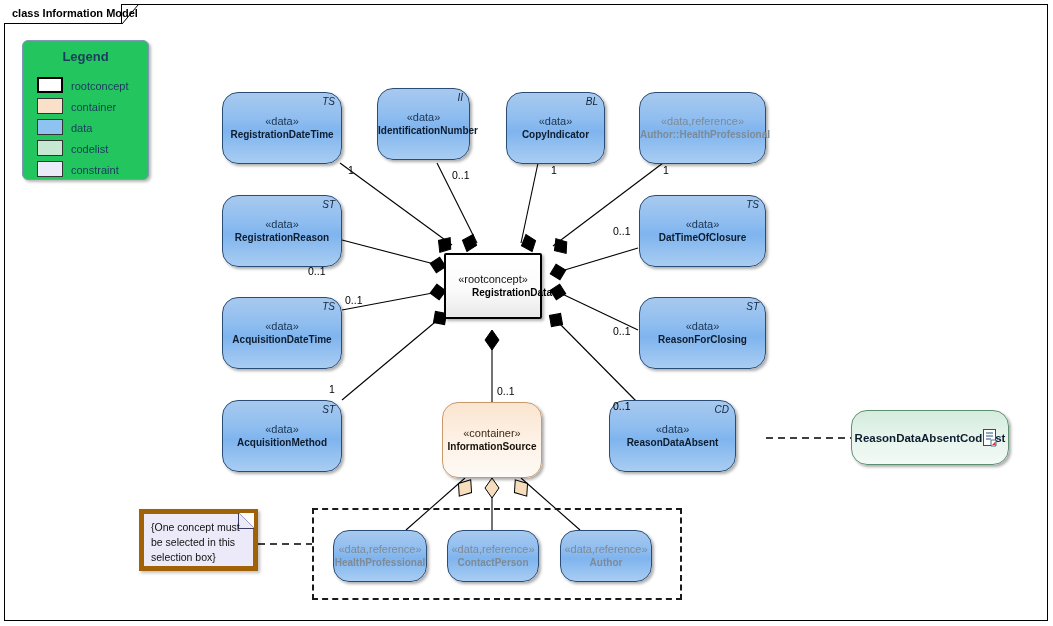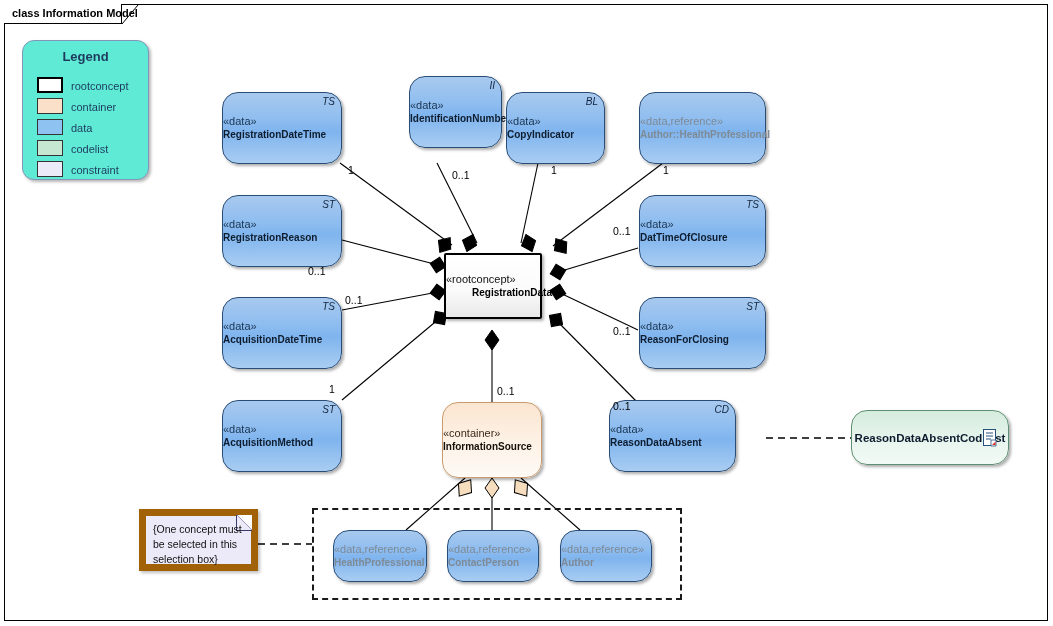--- a/index.html
+++ b/index.html
@@ -13,21 +13,21 @@
              border:1px solid #000;border-top:none;border-left:none;}
   .frame-tab .lbl{position:absolute;left:8px;top:3px;font-size:11px;font-weight:bold;color:#000;white-space:nowrap;}
 
   
   svg.links{position:absolute;left:0;top:0;width:1053px;height:626px;overflow:visible;pointer-events:none;}
 
   
   .node{position:absolute;box-sizing:border-box;border:1px solid #2a4d77;border-radius:16px;
         box-shadow:2px 2px 3px rgba(0,0,0,.32);}
   .node .ntxt{position:absolute;left:0;right:0;top:50%;transform:translateY(-50%);
-              text-align:left;line-height:14px;}
+              text-align:center;line-height:14px;}
   .node .stereo{display:block;font-size:11px;}
   .node .nname{display:block;font-size:10px;font-weight:bold;}
   .node .tcode{position:absolute;right:6px;top:3px;font-size:10px;font-style:italic;color:#10243d;}
 
   
   .n-data{background:linear-gradient(180deg,#a8c9ee 0%,#8ebdf0 38%,#7fb4ee 55%,#a9cdf2 100%);}
   .n-data .stereo{color:#1a3450;}
   .n-data .nname{color:#0d1c2e;}
 
   
@@ -47,39 +47,39 @@
 
   
   .n-codelist{background:linear-gradient(180deg,#d5ecdd 0%,#e6f4ec 50%,#f2faf5 100%);
               border-color:#5f8f72;}
   .n-codelist .clname{position:absolute;left:0;right:0;top:50%;transform:translateY(-50%);
                       text-align:center;font-size:11.5px;font-weight:bold;color:#0d1c2e;}
   .doc-icon{position:absolute;right:10px;top:50%;transform:translateY(-50%);width:15px;height:18px;}
 
   
   .legend{position:absolute;left:22px;top:40px;width:125px;height:138px;
-          background:#5eead4;border:1px solid #8496b8;border-radius:12px;
+          background:#22c55e;border:1px solid #8496b8;border-radius:6px;
           box-shadow:2px 2px 3px rgba(0,0,0,.28);}
   .legend .ltitle{position:absolute;left:0;right:0;top:8px;text-align:center;
                   font-size:13px;font-weight:bold;color:#1e3a5f;}
   .legend-row{position:absolute;left:14px;height:16px;}
   .legend-row .sw{position:absolute;left:0;top:0;width:26px;height:16px;box-sizing:border-box;
                   border:1px solid #333;}
   .legend-row .lab{position:absolute;left:34px;top:3px;font-size:11px;color:#1e3a5f;white-space:nowrap;}
   .sw-rootconcept{background:#ffffff;border:2px solid #000 !important;}
   .sw-container{background:#fae0c8;}
   .sw-data{background:#8ec2f0;}
   .sw-codelist{background:#c6e8d3;}
   .sw-constraint{background:#eaeaf8;}
 
   
   .selgroup{position:absolute;border:2px dashed #1a1a1a;box-sizing:border-box;}
 
   
-  .note{position:absolute;box-sizing:border-box;background:#eceaf8;border:7px solid #a16207;
+  .note{position:absolute;box-sizing:border-box;background:#eceaf8;border:5px solid #a16207;
         box-shadow:2px 2px 3px rgba(0,0,0,.25);}
   .note .fold{position:absolute;right:-1px;top:-1px;width:15px;height:15px;
               background:linear-gradient(225deg,#ffffff 0%,#ffffff 49%,#9a9ac2 50%,#eceaf8 51%);
               border-left:1px solid #3a3a6a;border-bottom:1px solid #3a3a6a;}
   .note .ntext{position:absolute;left:7px;top:6px;right:6px;font-size:10.5px;color:#111;line-height:15px;}
 
   
   .mult{position:absolute;font-size:10.5px;color:#000;white-space:nowrap;}
 </style>
 </head>
@@ -183,21 +183,21 @@
   <div class="selgroup" style="left:312px;top:508px;width:370px;height:92px;"></div>
 
   <div class="node n-data" style="left:222px;top:92px;width:120px;height:72px;">
     <span class="tcode">TS</span>
     <span class="ntxt">
       <span class="stereo">«data»</span>
       <span class="nname">RegistrationDateTime</span>
     </span>
   </div>
 
-  <div class="node n-data" style="left:377px;top:76px;width:93px;height:72px;margin-left:32px;">
+  <div class="node n-data" style="left:377px;top:88px;width:93px;height:72px;">
     <span class="tcode">II</span>
     <span class="ntxt">
       <span class="stereo">«data»</span>
       <span class="nname">IdentificationNumber</span>
     </span>
   </div>
 
   <div class="node n-data" style="left:506px;top:92px;width:99px;height:72px;padding-left:41px;">
     <span class="tcode">BL</span>
     <span class="ntxt">

